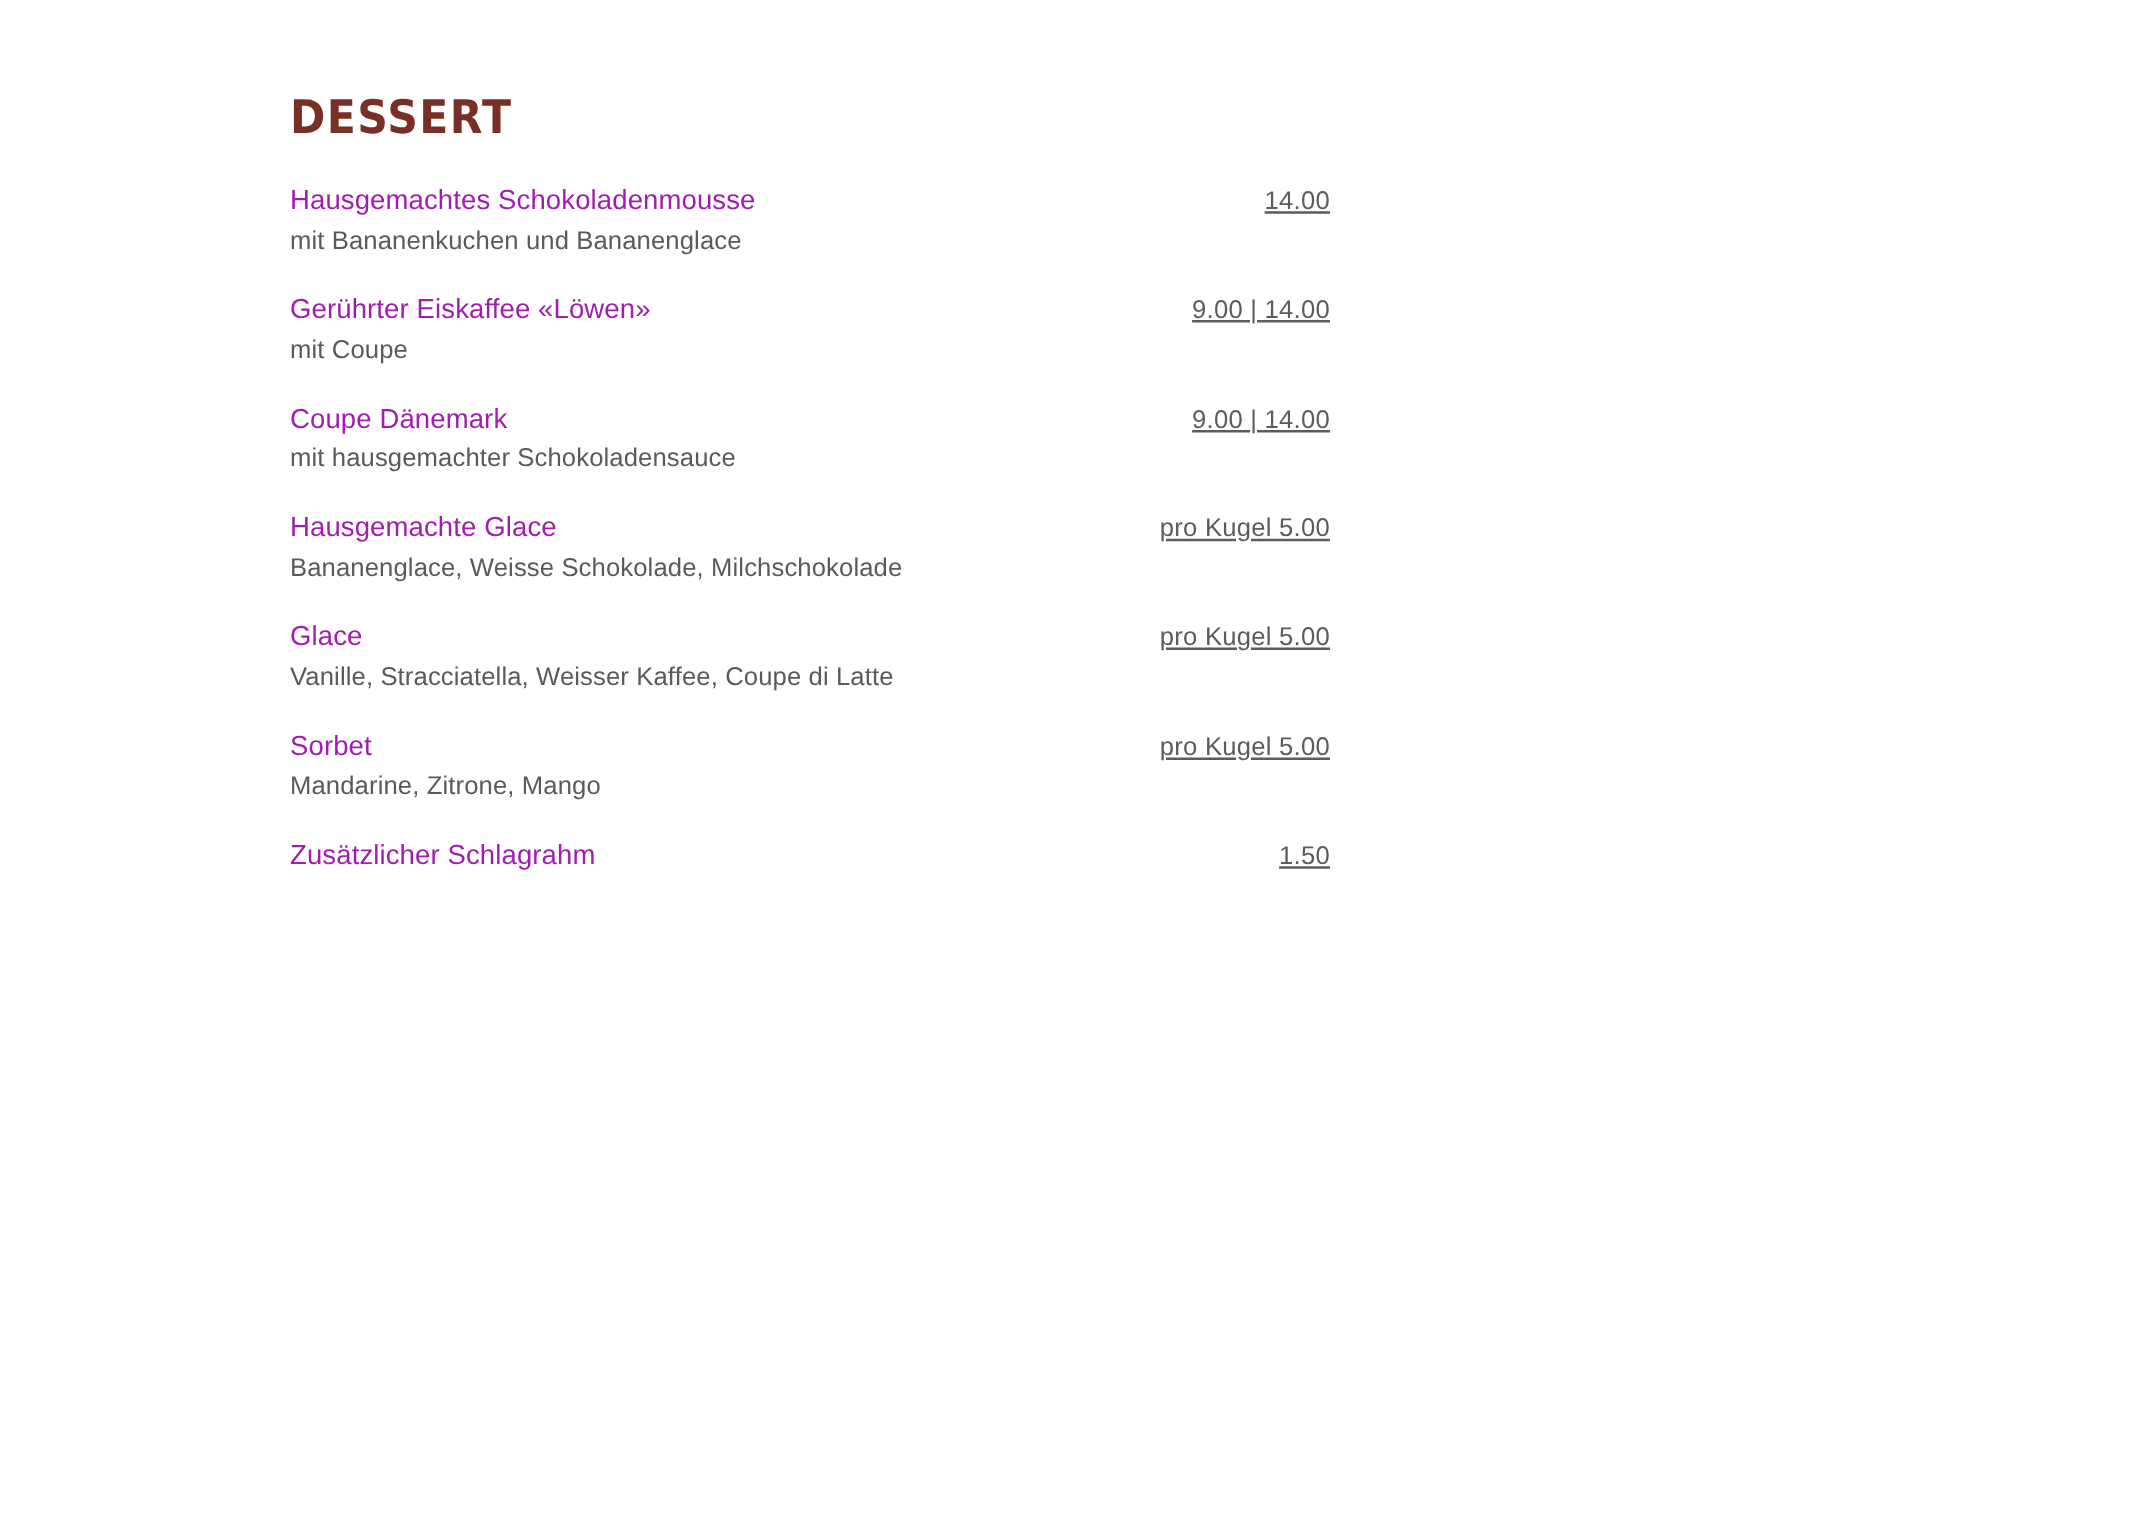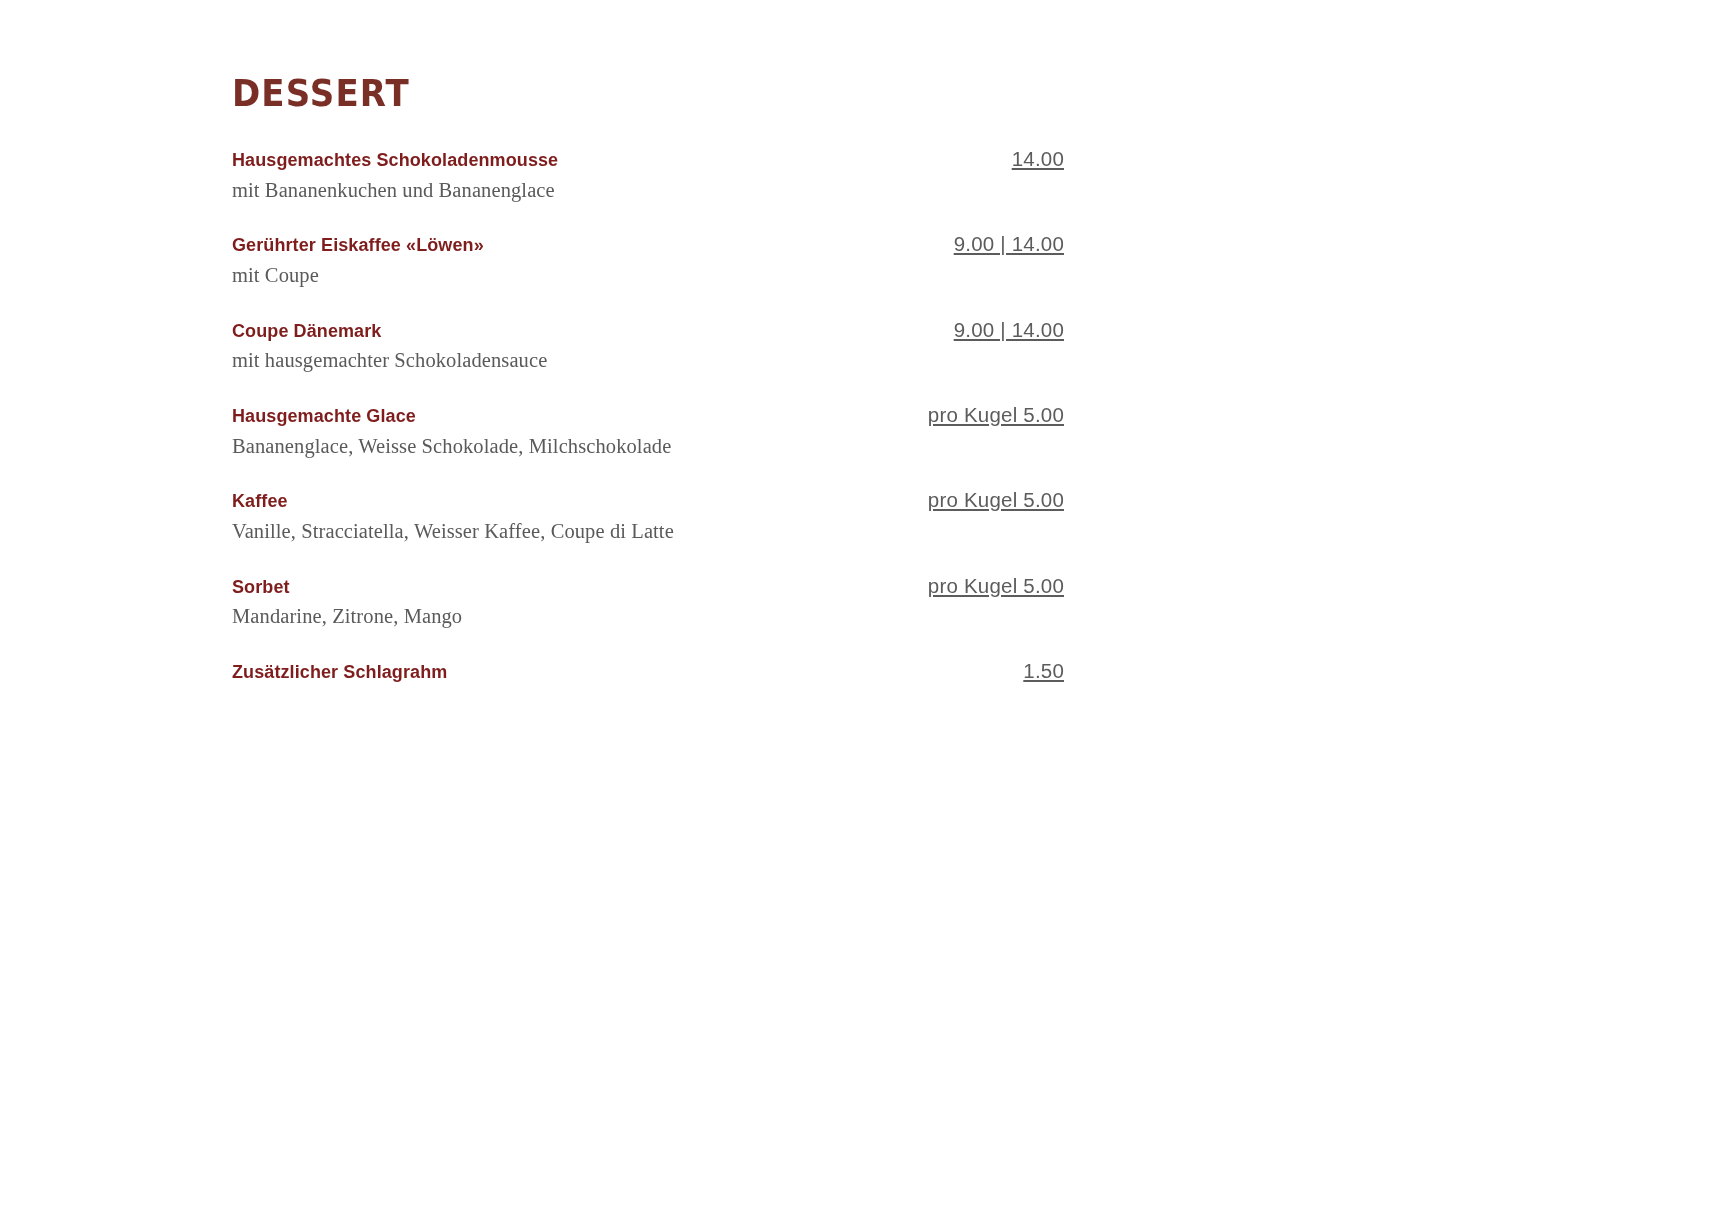--- a/index.html
+++ b/index.html
@@ -49,39 +49,38 @@
     margin-bottom: 0;
   }
   .item-head {
     display: flex;
     align-items: baseline;
     justify-content: space-between;
     width: 100%;
   }
   .item-name {
     font-family: "Liberation Sans", sans-serif;
-    font-size: 18px;
-    color: #7f1d1d;
+    font-size: 22px;
+    color: #a21caf;
     letter-spacing: 0.1px;
     line-height: 1.35;
     white-space: nowrap;
-    font-weight: bold;
   }
   .item-price {
     font-family: "Liberation Sans", sans-serif;
     font-size: 20.5px;
     color: #5c5c5c;
     letter-spacing: 0.2px;
     line-height: 1.35;
     text-align: right;
     white-space: nowrap;
     text-decoration: underline;
   }
   .item-desc {
-    font-family: Liberation Serif, serif;
+    font-family: Liberation Sans, sans-serif;
     font-size: 20.5px;
     color: #5a5a5a;
     line-height: 1.35;
     margin-top: 4px;
     letter-spacing: 0.1px;
   }
   .item-desc:empty {
     display: none;
     margin-top: 0;
   }
@@ -122,21 +121,21 @@
       <div class="menu-item">
         <div class="item-head">
           <span class="item-name">Hausgemachte Glace</span>
           <span class="item-price">pro Kugel 5.00</span>
         </div>
         <div class="item-desc">Bananenglace, Weisse Schokolade, Milchschokolade</div>
       </div>
 
       <div class="menu-item">
         <div class="item-head">
-          <span class="item-name">Kaffee</span>
+          <span class="item-name">Glace</span>
           <span class="item-price">pro Kugel 5.00</span>
         </div>
         <div class="item-desc">Vanille, Stracciatella, Weisser Kaffee, Coupe di Latte</div>
       </div>
 
       <div class="menu-item">
         <div class="item-head">
           <span class="item-name">Sorbet</span>
           <span class="item-price">pro Kugel 5.00</span>
         </div>

